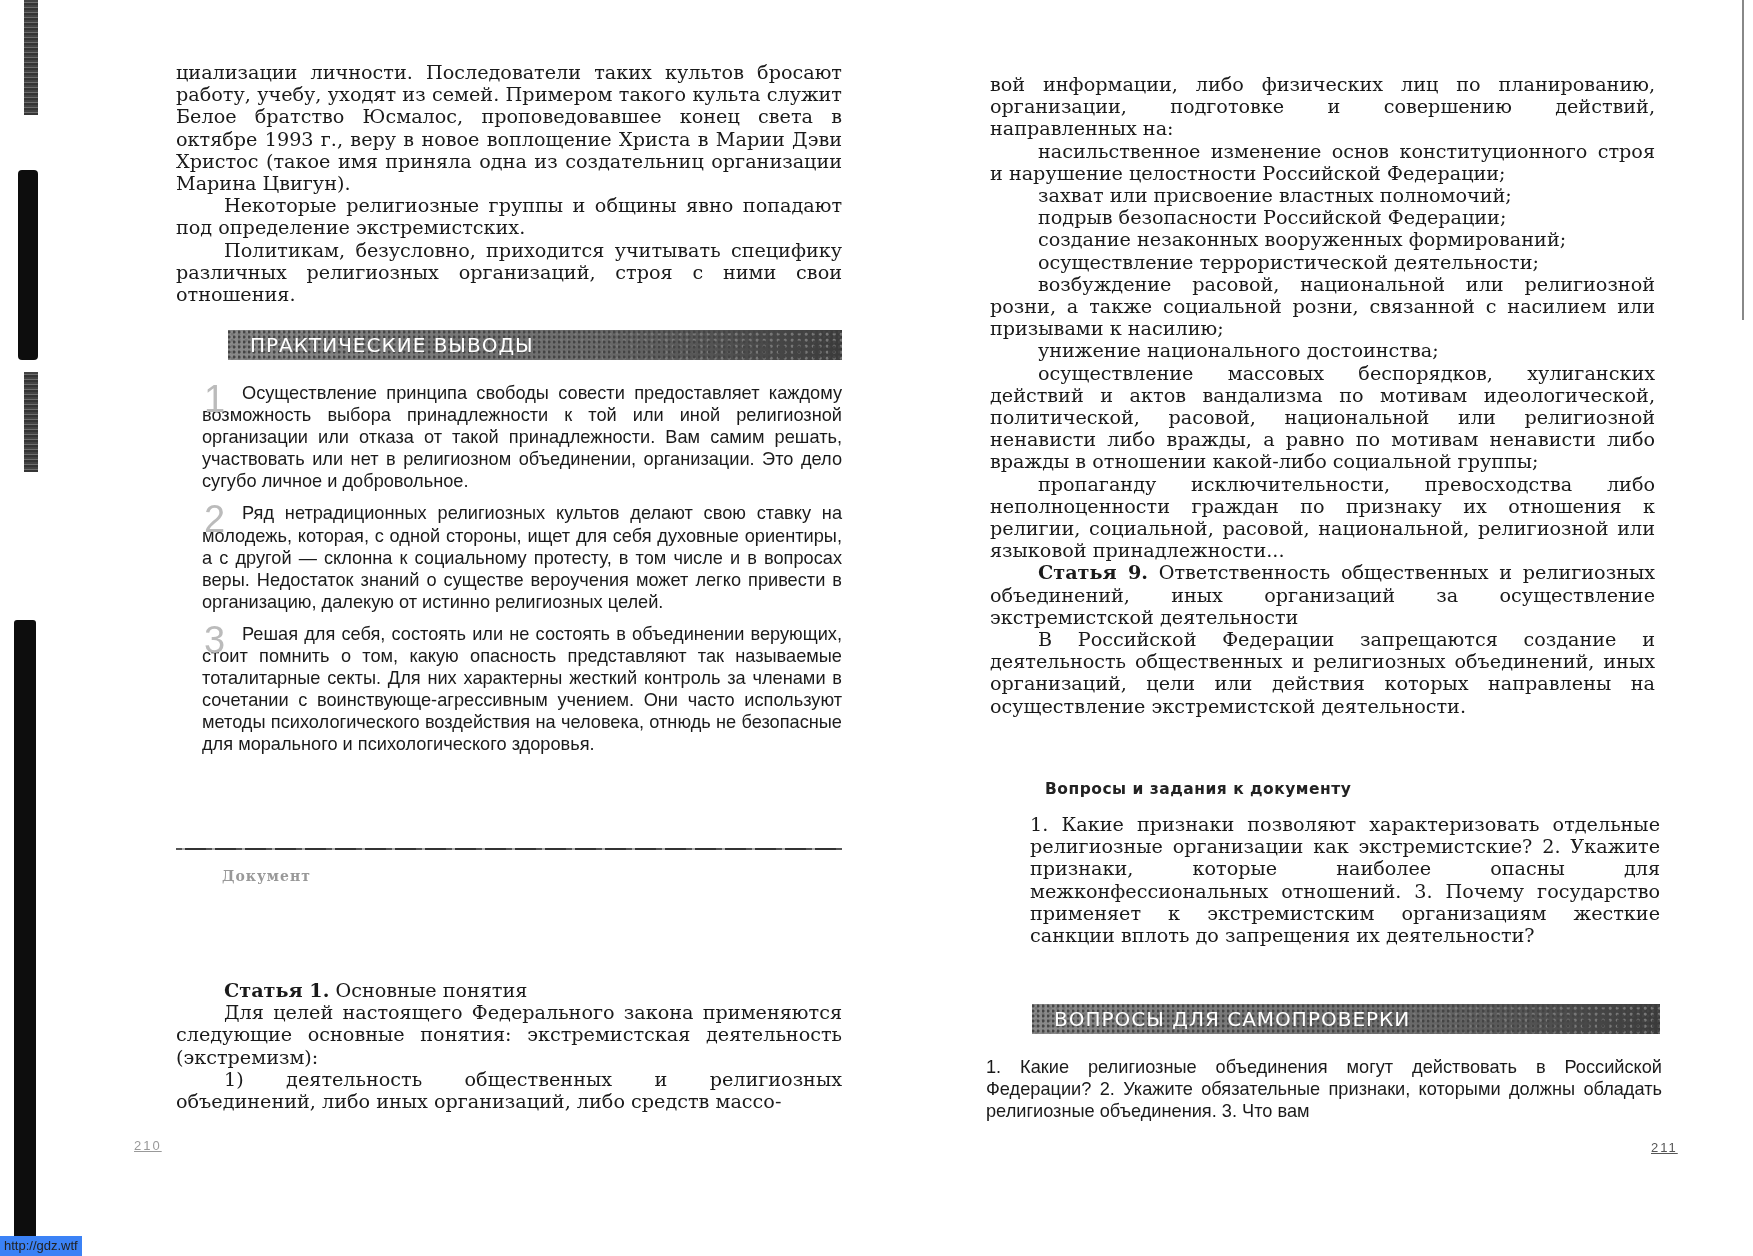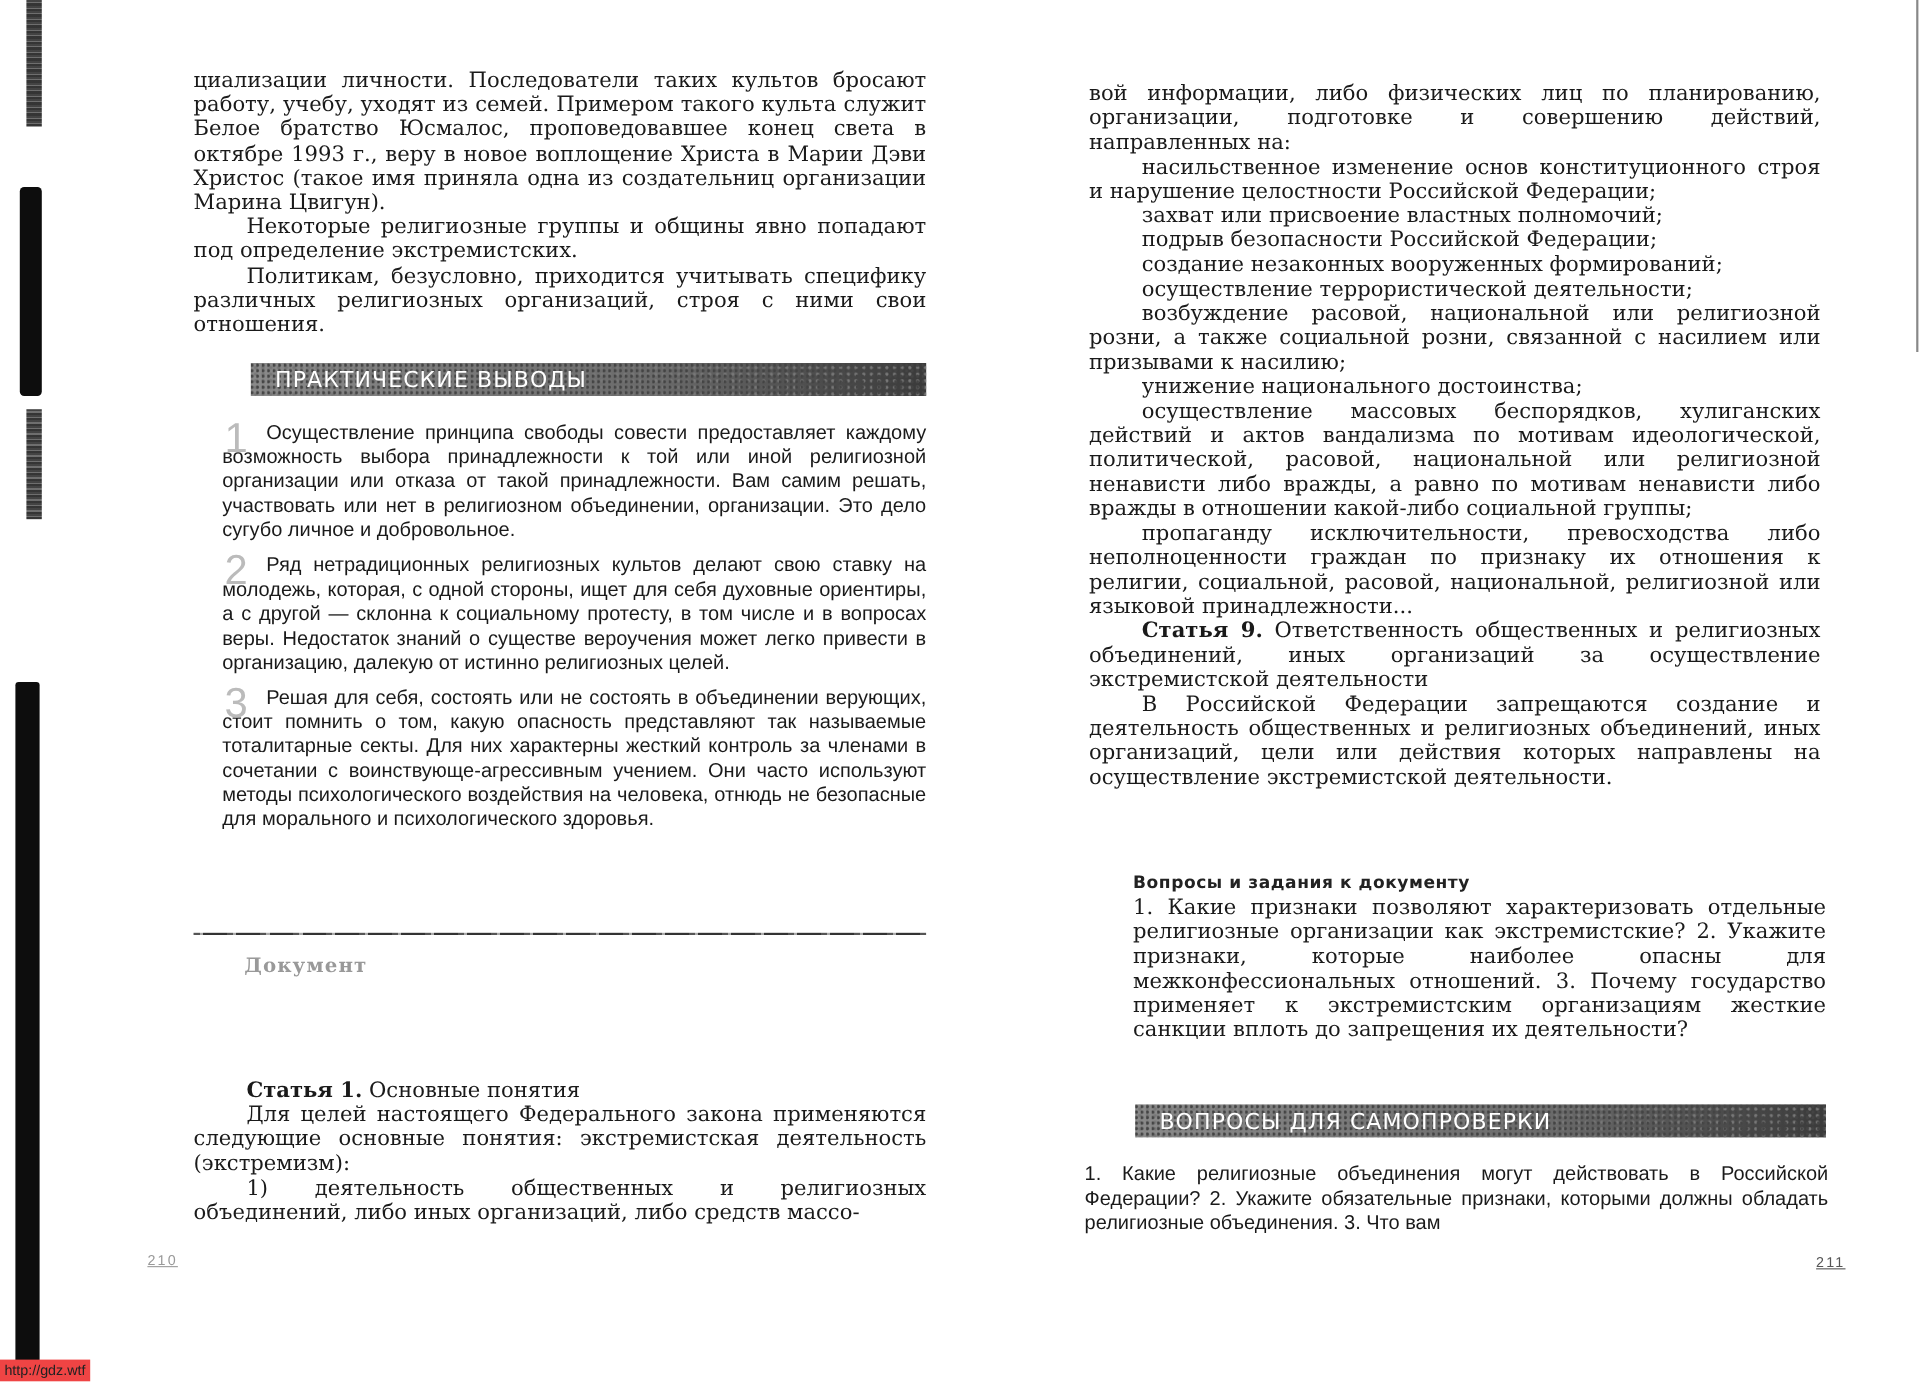--- a/index.html
+++ b/index.html
@@ -31,31 +31,31 @@
       radial-gradient(circle at 20% 40%, #444 0 1px, transparent 2px) 0 0/5px 5px,
       radial-gradient(circle at 60% 70%, #777 0 1px, transparent 2px) 0 0/7px 6px,
       linear-gradient(90deg,#8a8a8a,#6a6a6a 60%,#3a3a3a);
   }
   .banner span {
     position:absolute; left:22px; top:3px; color:#fff; font-weight:normal; letter-spacing:1px;
     font-family:"DejaVu Sans",sans-serif; font-size:20px; text-shadow:0 0 1px #666;
   }
 
   .divider { position:absolute; height:2px; background:repeating-linear-gradient(90deg,#555 0 6px,#aaa 6px 9px,#333 9px 30px); }
-  .doc-label { position:absolute; font-family:"DejaVu Serif",serif; font-size:18px; color:#999; letter-spacing:1px; font-weight:bold;text-align:right; }
+  .doc-label { position:absolute; font-family:"DejaVu Serif",serif; font-size:14px; color:#999; letter-spacing:1px; font-weight:bold;text-align:right; }
 
   .doc-title { position:absolute; font-family:"DejaVu Sans",sans-serif; font-size:18.4px; line-height:22.8px; }
   .doc-title b { font-weight:bold; }
   .doc-title i { font-style:italic; }
 
   .qhead { position:absolute; font-family:"DejaVu Sans",sans-serif; font-weight:bold; font-size:15.5px; color:#222; letter-spacing:.5px; }
 
   .pnum { position:absolute; font-family:"Liberation Sans",sans-serif; font-size:13px; color:#999; letter-spacing:2px;text-decoration:underline; }
 
-  .watermark { position:absolute; left:0; top:1236px; background:#ef4444; color:#222; font-family:"Liberation Sans",sans-serif; font-size:13px; padding:2px 4px; line-height:16px; }
+  .watermark { position:absolute; left:0; top:1236px; background:#3b82f6; color:#222; font-family:"Liberation Sans",sans-serif; font-size:13px; padding:2px 4px; line-height:16px; }
 </style>
 </head>
 <body>
 
 <div id="left-page" class="page">
 
   <div class="edge grain" style="left:24px;top:0;width:14px;height:115px;"></div>
   <div class="edge" style="left:18px;top:170px;width:20px;height:190px;border-radius:4px;"></div>
   <div class="edge grain" style="left:24px;top:372px;width:14px;height:100px;"></div>
   <div class="edge" style="left:14px;top:620px;width:22px;height:625px;border-radius:3px;"></div>
@@ -110,21 +110,21 @@
     <p class="ind">создание незаконных вооруженных формирований;</p>
     <p class="ind">осуществление террористической деятельности;</p>
     <p class="ind">возбуждение расовой, национальной или религиозной розни, а также социальной розни, связанной с насилием или призывами к насилию;</p>
     <p class="ind">унижение национального достоинства;</p>
     <p class="ind">осуществление массовых беспорядков, хулиганских действий и актов вандализма по мотивам идеологической, политической, расовой, национальной или религиозной ненависти либо вражды, а равно по мотивам ненависти либо вражды в отношении какой-либо социальной группы;</p>
     <p class="ind">пропаганду исключительности, превосходства либо неполноценности граждан по признаку их отношения к религии, социальной, расовой, национальной, религиозной или языковой принадлежности...</p>
     <p class="ind"><b>Статья 9.</b><span> Ответственность общественных и религиозных объединений, иных организаций за осуществление экстремистской деятельности</span></p>
     <p class="ind">В Российской Федерации запрещаются создание и деятельность общественных и религиозных объединений, иных организаций, цели или действия которых направлены на осуществление экстремистской деятельности.</p>
   </div>
 
-  <div class="qhead" style="left:150px;top:780px;margin-top:13px;">Вопросы и задания к документу</div>
+  <div class="qhead" style="left:165px;top:780px;">Вопросы и задания к документу</div>
 
   <div class="txt serif" style="left:150px;top:814px;width:630px;">
     <p class="ind" style="text-indent:0;">1. Какие признаки позволяют характеризовать отдельные религиозные организации как экстремистские? 2. Укажите признаки, которые наиболее опасны для межконфессиональных отношений. 3. Почему государство применяет к экстремистским организациям жесткие санкции вплоть до запрещения их деятельности?</p>
   </div>
 
   <div class="banner" style="left:152px;top:1004px;width:628px;">
     <span>ВОПРОСЫ ДЛЯ САМОПРОВЕРКИ</span>
   </div>
 
   <div class="sans-block sans" style="left:106px;top:1056px;width:676px;">

